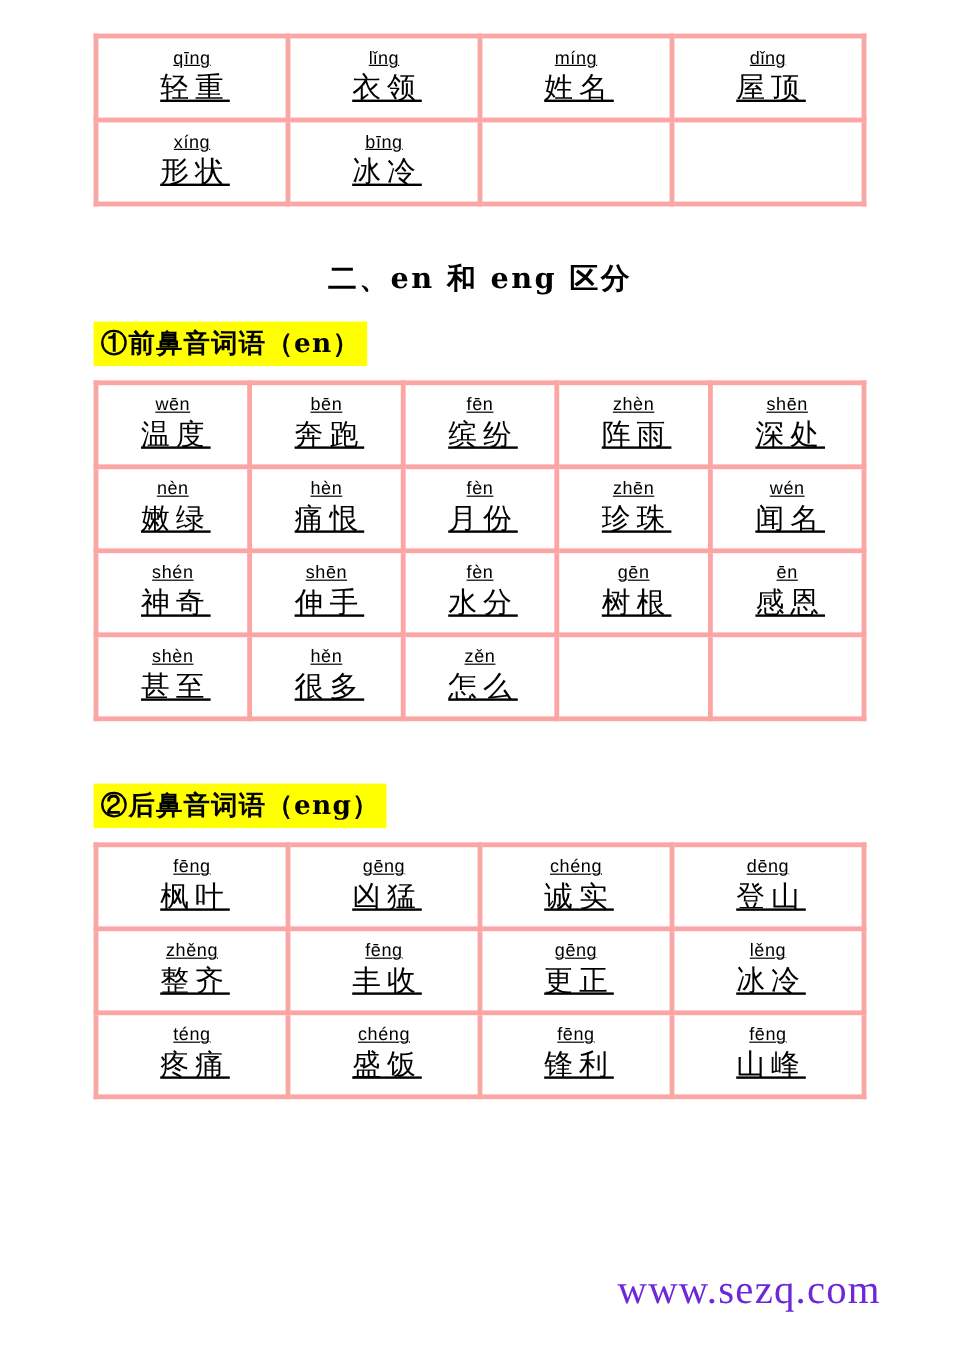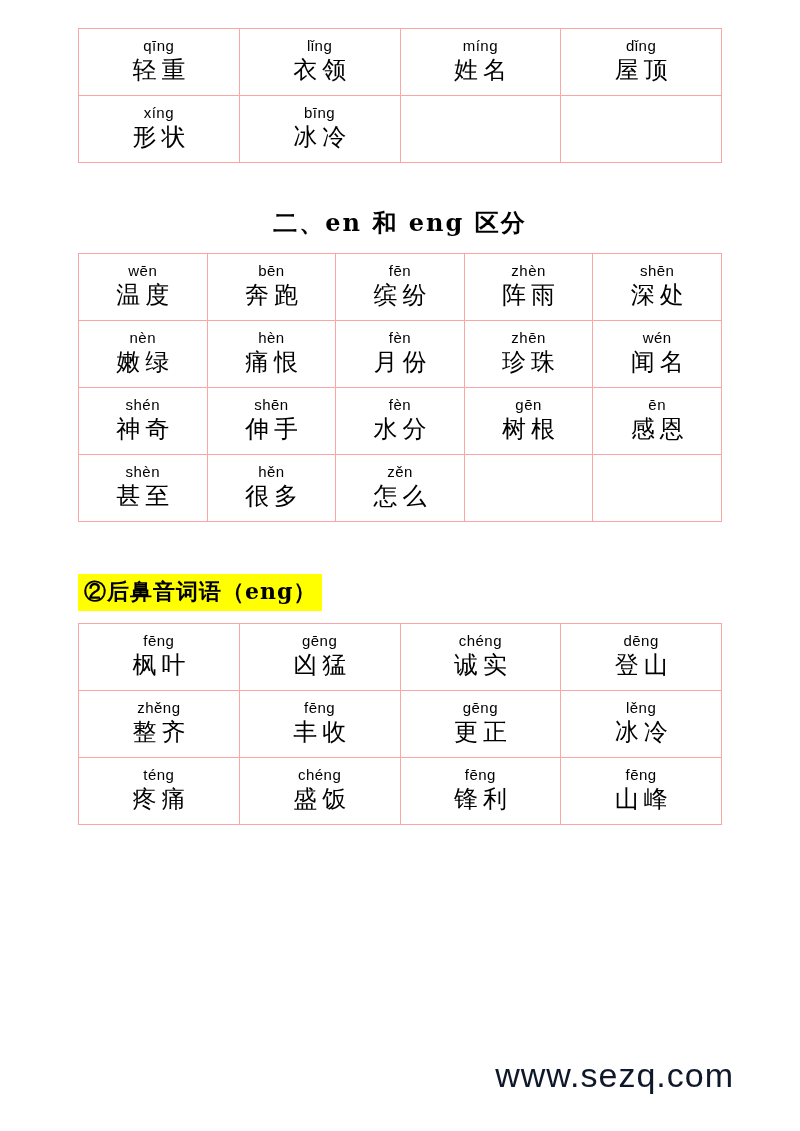--- a/index.html
+++ b/index.html
@@ -21,25 +21,26 @@
     box-sizing: border-box;
     padding: 28px 78px 0 78px;
   }
 
   table.word-table {
     border-collapse: collapse;
     width: 100%;
     table-layout: fixed;
   }
   table.word-table td {
-    border: 1px solid #fca5a5;
+    border: 4px solid #fca5a5;
     text-align: center;
     vertical-align: middle;
     padding: 6px 2px 8px 2px;
     height: 52px;
+    text-decoration: underline;
   }
   td.empty {
     padding: 0;
   }
   .pinyin {
     display: block;
     font-family: "Liberation Sans", sans-serif;
     font-size: 15px;
     line-height: 1.15;
     letter-spacing: 0.5px;
@@ -71,23 +72,23 @@
     letter-spacing: 1px;
     padding: 3px 6px 4px 6px;
     margin: 6px 0 12px 0;
   }
   .spacer-lg { height: 46px; }
 
   .watermark {
     position: absolute;
     right: 66px;
     bottom: 36px;
-    font-family: Liberation Sans, sans-serif;
+    font-family: Liberation Serif, serif;
     font-size: 34px;
-    color: #0f172a;
+    color: #6d28d9;
     letter-spacing: 1px;
     user-select: none;
     margin-top: 16px;
   }
 </style>
 </head>
 <body>
 
 <div class="page">
 
@@ -121,20 +122,21 @@
           <span class="hanzi">冰冷</span>
         </td>
         <td class="empty"></td>
         <td class="empty"></td>
       </tr>
     </tbody>
   </table>
 
   <div class="section-heading">二、en 和 eng 区分</div>
 
+  <div><span class="highlight-heading">①前鼻音词语（en）</span></div>
 
   <table class="word-table">
     <tbody>
       <tr>
         <td>
           <span class="pinyin">wēn</span>
           <span class="hanzi">温度</span>
         </td>
         <td>
           <span class="pinyin">bēn</span>

